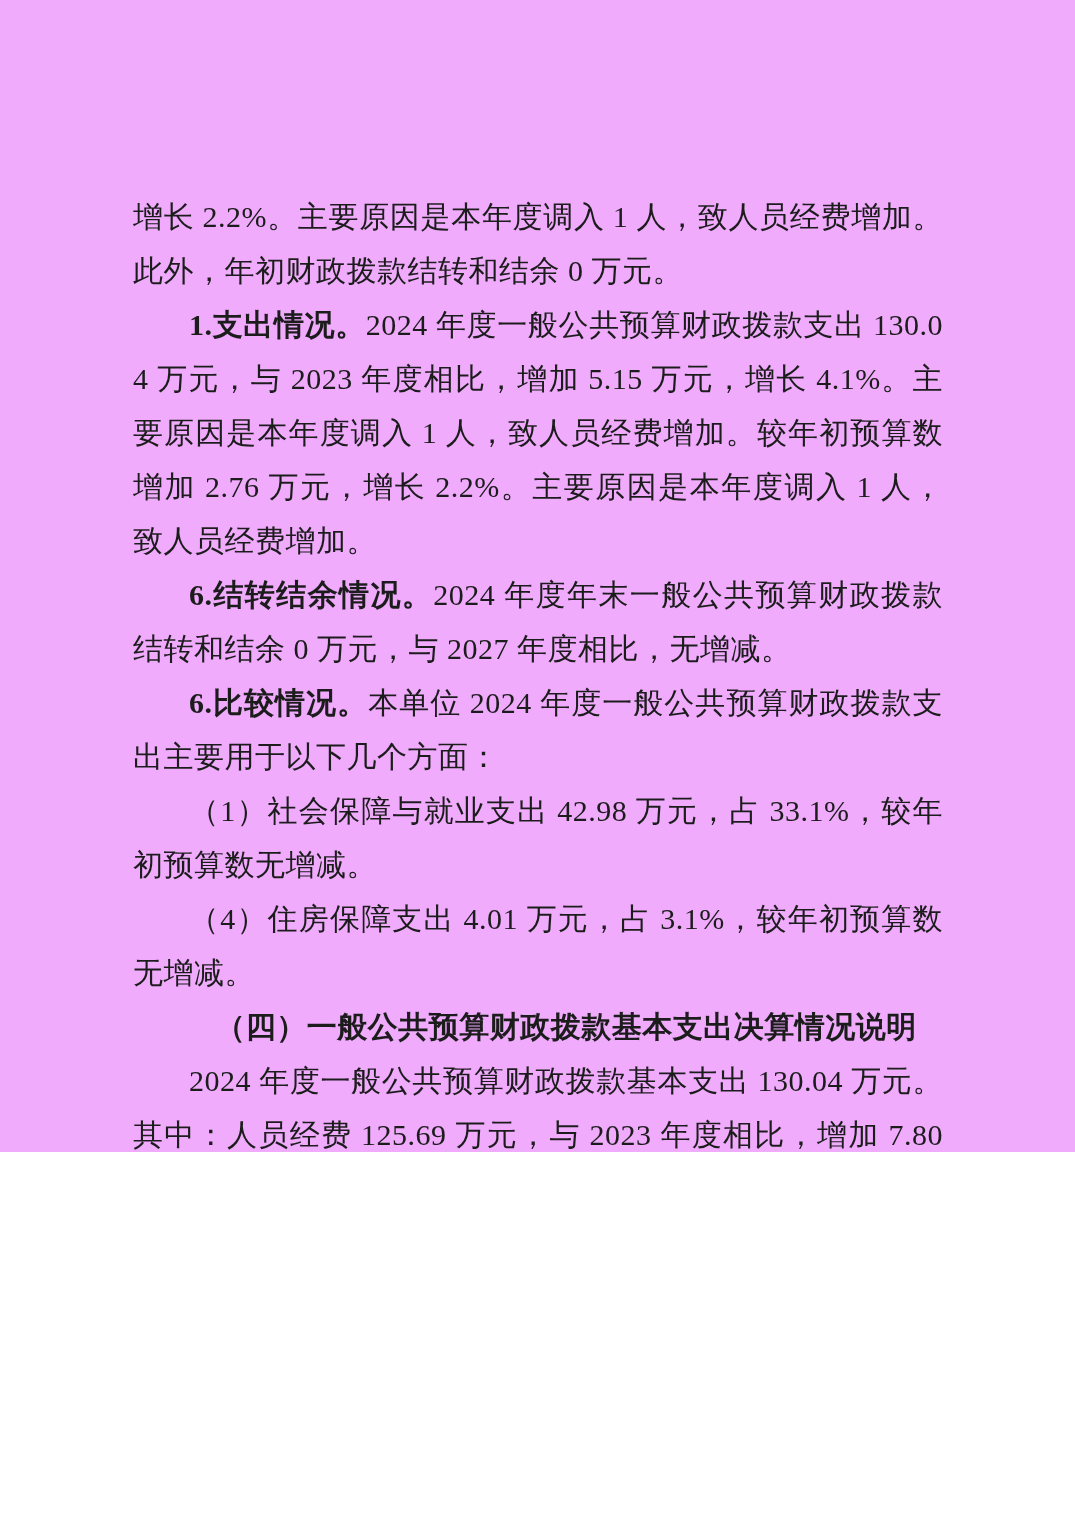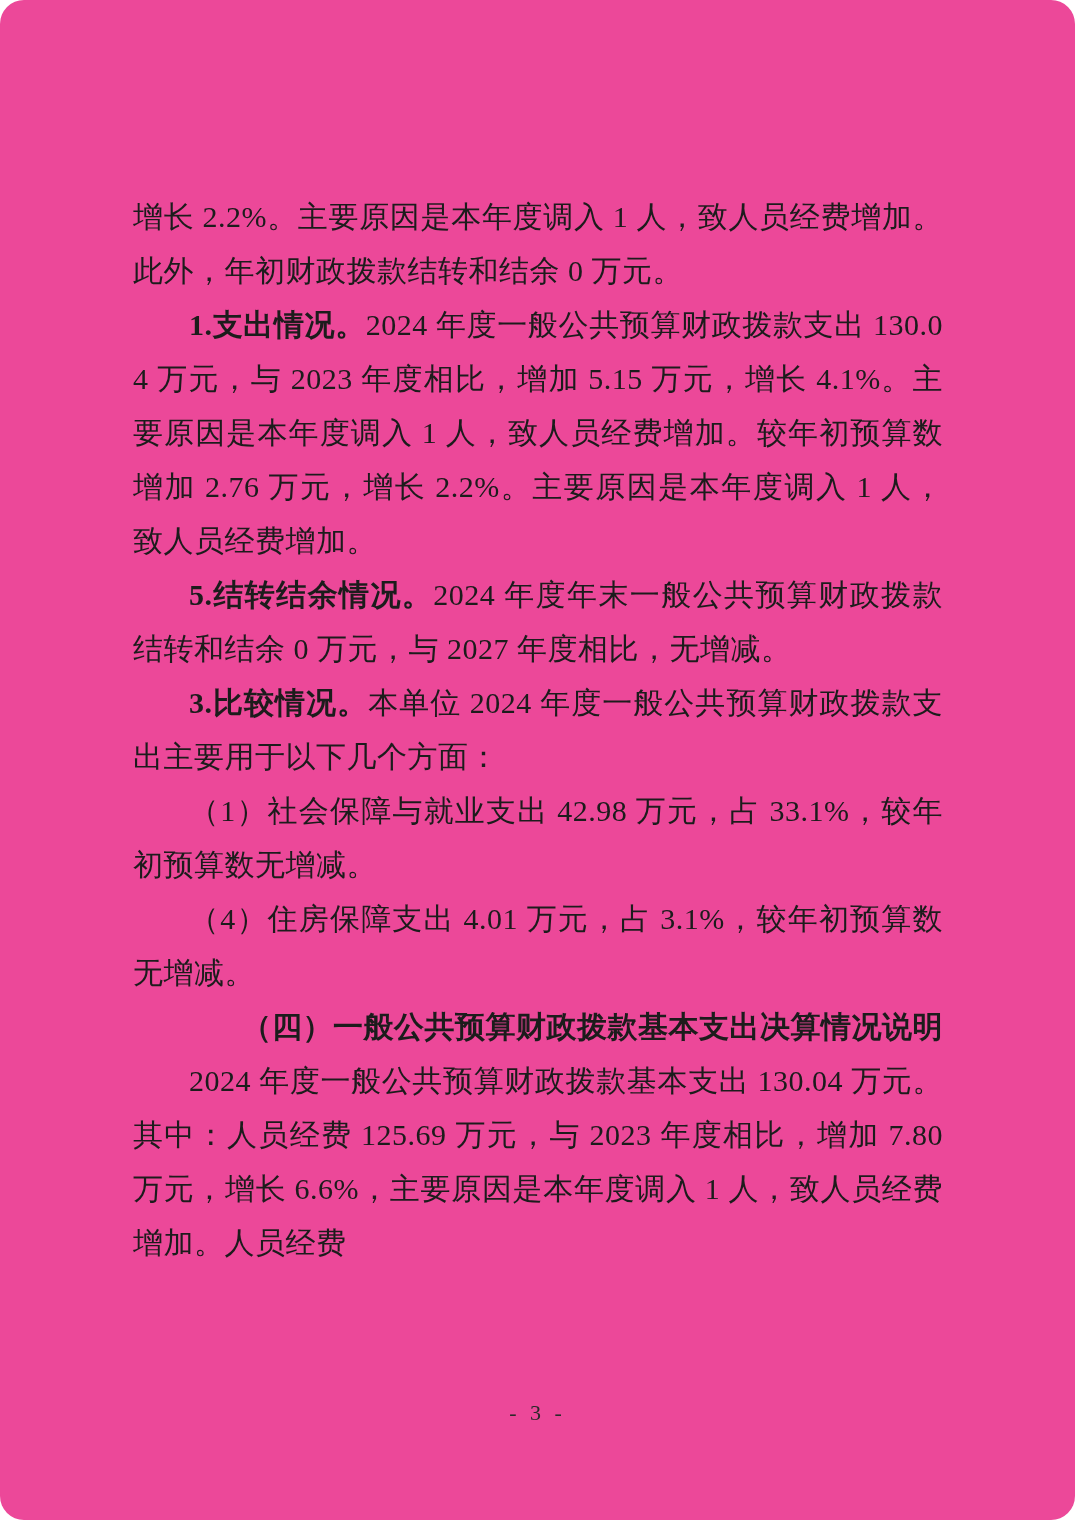--- a/index.html
+++ b/index.html
@@ -9,24 +9,23 @@
   }
   body {
     width: 1075px;
     height: 1520px;
     font-family: "Liberation Serif", "DejaVu Serif", serif;
     color: #1c1c1c;
   }
   .page {
     position: relative;
     width: 1075px;
-    height: 1520px;
-    background: #ec4899;
+    height: 1152px;
+    background: #f0abfc;
     overflow: hidden;
-    border-radius: 24px;
   }
   .content {
     position: absolute;
     left: 133px;
     top: 190px;
     width: 810px;
   }
   .para {
     margin: 0;
     padding: 0;
@@ -37,42 +36,42 @@
     letter-spacing: 0.5px;
     word-break: break-all;
   }
   .para.indent {
     text-indent: 56px;
   }
   .bold {
     font-weight: bold;
   }
   .para.heading {
-    text-align: right;
+    text-align: center;
   }
   .footer {
     position: absolute;
     top: 1398px;
     left: 0;
     width: 1075px;
     text-align: center;
     font-size: 22px;
     line-height: 30px;
     letter-spacing: 4px;
     color: #2a2a2a;
   }
 </style>
 </head>
 <body>
 
 <div class="page">
   <div class="content" id="content">
       <p class="para"><span class="regular">增长 2.2%。主要原因是本年度调入 1 人，致人员经费增加。此外，年初财政拨款结转和结余 0 万元。</span></p>
       <p class="para indent"><span class="bold">1.支出情况。</span><span class="regular">2024 年度一般公共预算财政拨款支出 130.04 万元，与 2023 年度相比，增加 5.15 万元，增长 4.1%。主要原因是本年度调入 1 人，致人员经费增加。较年初预算数增加 2.76 万元，增长 2.2%。主要原因是本年度调入 1 人，致人员经费增加。</span></p>
-      <p class="para indent"><span class="bold">5.结转结余情况。</span><span class="regular">2024 年度年末一般公共预算财政拨款结转和结余 0 万元，与 2027 年度相比，无增减。</span></p>
-      <p class="para indent"><span class="bold">3.比较情况。</span><span class="regular">本单位 2024 年度一般公共预算财政拨款支出主要用于以下几个方面：</span></p>
+      <p class="para indent"><span class="bold">6.结转结余情况。</span><span class="regular">2024 年度年末一般公共预算财政拨款结转和结余 0 万元，与 2027 年度相比，无增减。</span></p>
+      <p class="para indent"><span class="bold">6.比较情况。</span><span class="regular">本单位 2024 年度一般公共预算财政拨款支出主要用于以下几个方面：</span></p>
       <p class="para indent"><span class="regular">（1）社会保障与就业支出 42.98 万元，占 33.1%，较年初预算数无增减。</span></p>
       <p class="para indent"><span class="regular">（4）住房保障支出 4.01 万元，占 3.1%，较年初预算数无增减。</span></p>
       <p class="para indent heading"><span class="bold">（四）一般公共预算财政拨款基本支出决算情况说明</span></p>
       <p class="para indent"><span class="regular">2024 年度一般公共预算财政拨款基本支出 130.04 万元。其中：人员经费 125.69 万元，与 2023 年度相比，增加 7.80 万元，增长 6.6%，主要原因是本年度调入 1 人，致人员经费增加。人员经费</span></p>
     </div>
   <div class="footer">- 3 -</div>
 </div>
 
 </body></html>

